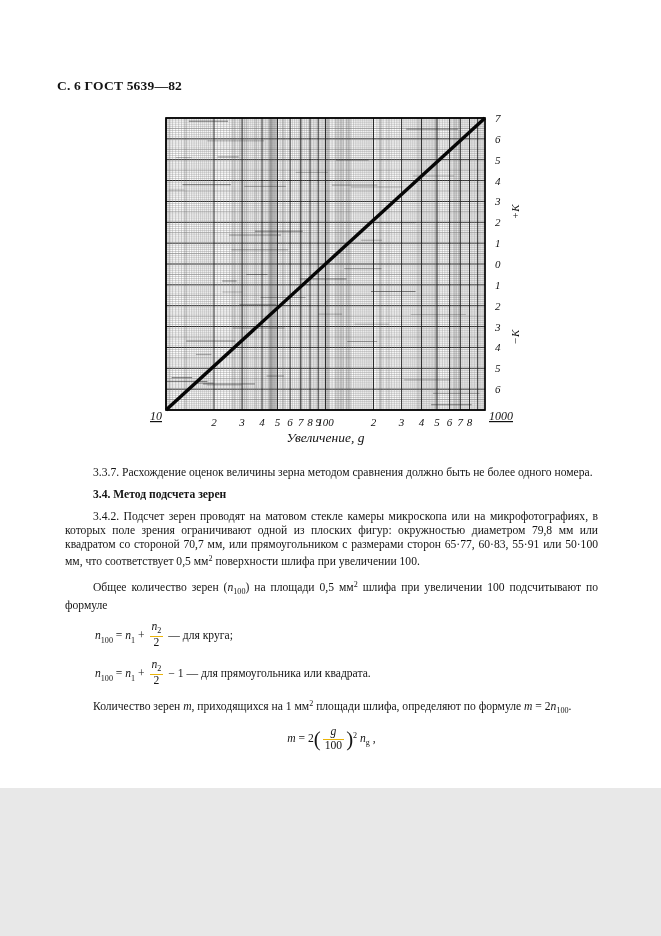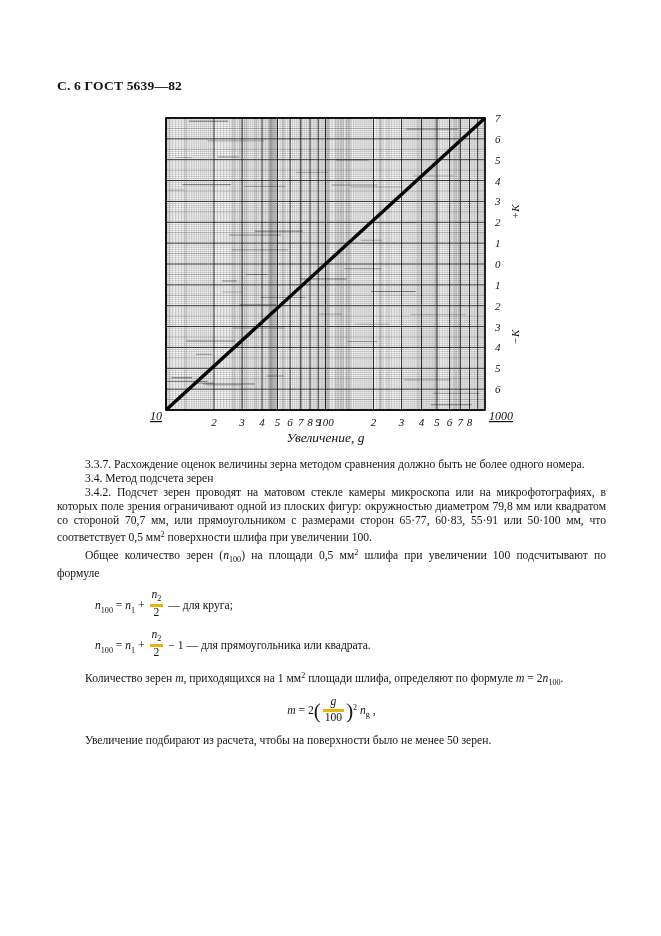--- a/index.html
+++ b/index.html
@@ -1,53 +1,53 @@
 <!DOCTYPE html>
 <html><head>
 <meta charset="utf-8">
 <style>
   html,body{margin:0;padding:0;background:#e8e8e8;}
   .page{
     position:relative;
-    width:661px;height:936px;
+    width:661px;height:788px;
     background:#ffffff;
     font-family:"Liberation Serif",serif;
     color:#151515;
     overflow:hidden;
   }
   .header{
     position:absolute;left:57px;top:78px;
     font-weight:bold;font-size:13.5px;letter-spacing:0.2px;
   }
   .chart-wrap{
     position:absolute;left:148px;top:100px;width:395px;height:360px;
   }
   .tick{font:italic 11px "Liberation Serif",serif;fill:#111;}
   .tick-edge{font:italic 12px "Liberation Serif",serif;fill:#111;}
   .axis-title{font:italic 13.5px "Liberation Serif",serif;fill:#111;}
   .textblock{
     position:absolute;left:57px;top:458px;width:549px;
     font-size:11.6px;line-height:14.1px;text-align:justify;
   }
-  .textblock p{margin:0;text-indent:28px;}
+  .textblock p{margin:8px;text-indent:28px;}
   .textblock p.bold{font-weight:bold;}
   .formula{
     margin:8px 0 10px 0;padding-left:38px;text-indent:0;
     text-align:left;line-height:1.1;
   }
   .formula-center{
     margin:6px 0 10px 0;text-indent:0;text-align:center;line-height:1.1;
   }
   .hang{padding-left:38px;text-indent:-38px !important;}
   .sub{font-size:0.7em;vertical-align:-0.4em;}
   .sup{font-size:0.7em;vertical-align:0.5em;}
   .i{font-style:italic;}
-  .b{font-weight:normal;}
+  .b{font-weight:bold;}
   .frac{display:inline-block;vertical-align:-0.55em;text-align:center;line-height:1.05;margin:0 2px;}
-  .frac .num{display:block;border-bottom:3px solid #eab308;padding:0 2px;}
+  .frac .num{display:block;border-bottom:1px solid #eab308;padding:0 2px;}
   .frac .den{display:block;padding:0 2px;}
   .bigp{font-size:1.8em;font-weight:300;vertical-align:-0.18em;line-height:0;}
 </style>
 </head>
 <body>
 
 <div class="page">
 
   <div class="header">С. 6 ГОСТ 5639—82</div>
 
@@ -456,16 +456,15 @@
 
   <div class="textblock">
     <p>3.3.7. Расхождение оценок величины зерна методом сравнения должно быть не более одного номера.</p>
     <p class="bold"><span class="b">3.4. Метод подсчета зерен</span></p>
     <p>3.4.2. Подсчет зерен проводят на матовом стекле камеры микроскопа или на микрофотографиях, в которых поле зрения ограничивают одной из плоских фигур: окружностью диаметром 79,8 мм или квадратом со стороной 70,7 мм, или прямоугольником с размерами сторон 65·77, 60·83, 55·91 или 50·100 мм, что соответствует 0,5 мм<span class="sup">2</span> поверхности шлифа при увеличении 100.</p>
     <p>Общее количество зерен (<span class="i">n</span><span class="sub">100</span>) на площади 0,5 мм<span class="sup">2</span> шлифа при увеличении 100  подсчитывают по формуле</p>
     <div class="formula"><span class="i">n</span><span class="sub">100</span> = <span class="i">n</span><span class="sub">1</span> + <span class="frac"><span class="num"><span class="i">n</span><span class="sub">2</span></span><span class="den">2</span></span>  — для круга;</div>
     <div class="formula"><span class="i">n</span><span class="sub">100</span> = <span class="i">n</span><span class="sub">1</span> + <span class="frac"><span class="num"><span class="i">n</span><span class="sub">2</span></span><span class="den">2</span></span> − 1 — для прямоугольника или квадрата.</div>
     <p>Количество зерен <span class="i">m</span>, приходящихся на 1 мм<span class="sup">2</span>  площади шлифа, определяют по формуле <span class="i">m</span> = 2<span class="i">n</span><span class="sub">100</span>.</p>
     <div class="formula-center"><span class="i">m</span> = 2<span class="bigp">(</span><span class="frac"><span class="num"><span class="i">g</span></span><span class="den">100</span></span><span class="bigp">)</span><span class="sup">2</span> <span class="i">n</span><span class="sub">g</span> ,</div>
-    <p>Увеличение подбирают из расчета, чтобы на поверхности было не менее 50 зерен.</p>
   </div>
 
 </div>
 
 </body></html>

